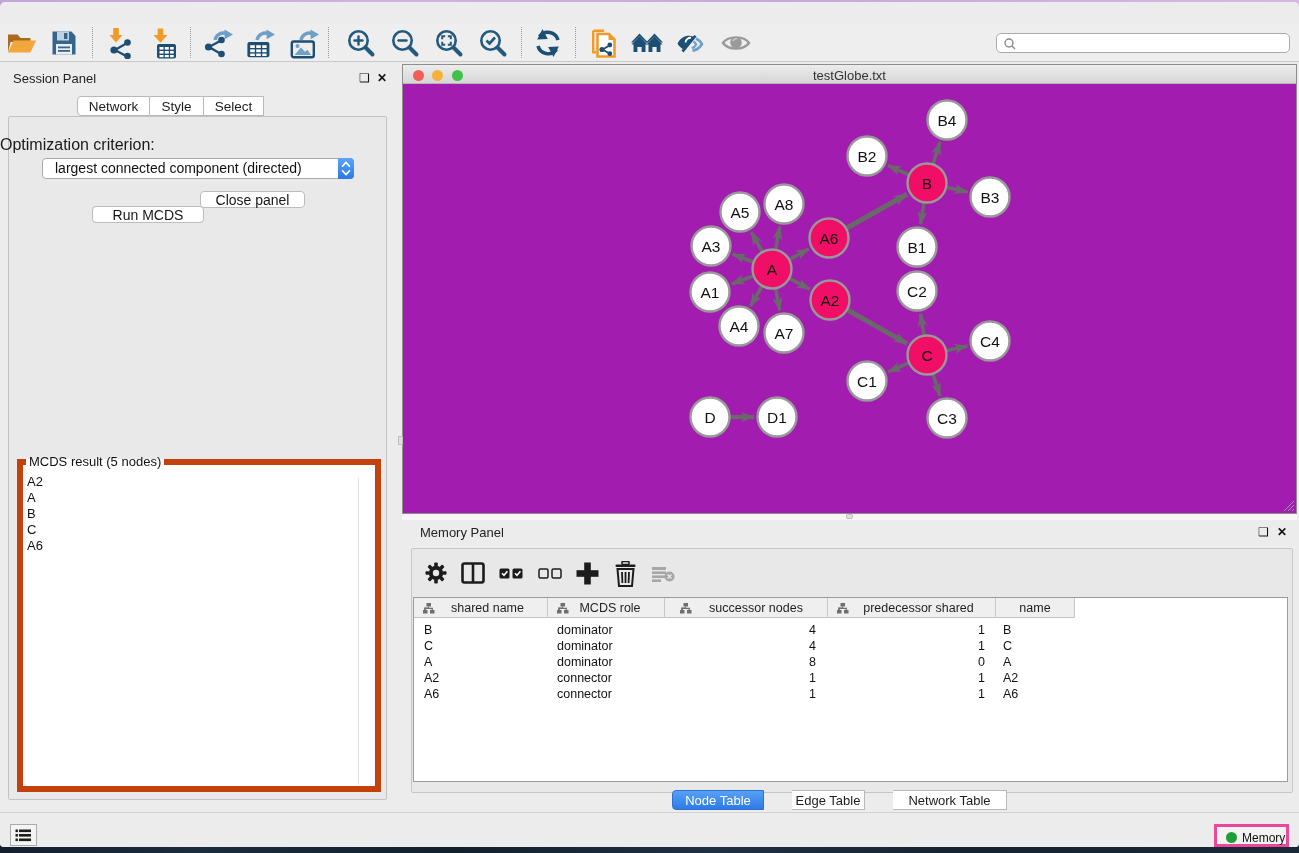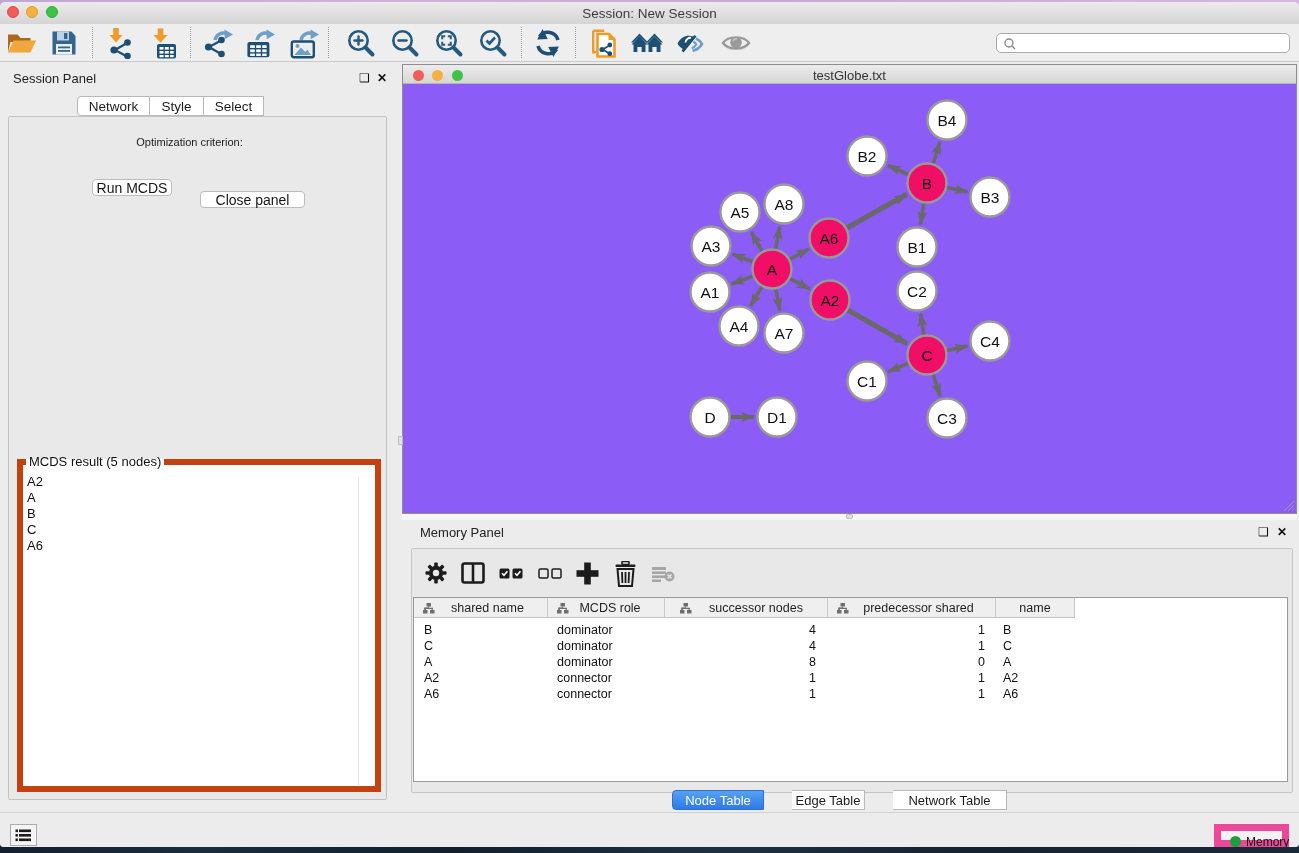--- a/index.html
+++ b/index.html
@@ -31,37 +31,37 @@
   .wicon { position:absolute; font-size:12px; color:#111; }
   #cp-tabs { position:absolute; left:77px; top:94px; height:20px; display:flex;
     font-size:13.5px; }
   .seg { background:#ffffff; border:1px solid #b9b9b9; border-left:none;
     color:#1c1c1c; display:flex; align-items:center; justify-content:center; }
   .seg.first { border-left:1px solid #b9b9b9; border-radius:4px 0 0 4px; }
   .seg.last { border-radius:0 4px 4px 0;margin-top:30px; }
   .seg.sel { background:linear-gradient(#57a1f4,#2d7ae7); color:#fff; border-color:#2d70d0; }
   #cp-body { position:absolute; left:8px; top:114px; width:379px; height:684px;
     background:#e9e9e9; border:1px solid #c3c3c3; border-radius:2px; }
-  #opt-label { position:absolute; left:0; width:379px; top:134px; text-align:center;
-    font-size:11px; color:#1a1a1a; }
+  #opt-label { position:absolute; left:0; width:379px; top:134px; 
+    font-size:16px; color:#1a1a1a; }
   #combo { position:absolute; left:42px; top:156px; width:312px; height:21px;
     background:#fff; border:1px solid #a9a9a9; border-radius:4px; font-size:14px;
     color:#111; line-height:19px; padding-left:12px; }
   #combo .spin { position:absolute; right:-1px; top:-1px; width:16px; height:21px;
     background:linear-gradient(#5ba5f7,#2c79e6); border-radius:0 4px 4px 0; }
   .btn { position:absolute; height:17px; background:#ffffff; border:1px solid #bcbcbc;
     border-radius:4px; font-size:14px; color:#161616; text-align:center; line-height:16px; }
   fieldset#mcds { position:absolute; left:17px; top:452px; width:364px; height:338px;
     border:6px solid #c2410c; background:#fff; font-size:13px; color:#111; }
   fieldset#mcds legend { margin-left:3px; padding:0 3px; }
   #mcds ul { list-style:none; margin:5px 0 0 4px; line-height:16px; font-size:13px; color:#111; }
   #mcds .sbline { position:absolute; right:16px; top:9px; bottom:1px; width:0; border-left:1px solid #e2e2e2; }
   
   #netwin { position:absolute; left:402px; top:62px; width:895px; height:450px;
-    background:#8b5cf6; border:1px solid #8e8e8e; }
+    background:#a21caf; border:1px solid #8e8e8e; }
   #nw-title { position:absolute; left:0; top:0; right:0; height:19px;
     background:linear-gradient(#ececec,#d6d6d6); border-bottom:1px solid #b5b5b5; }
   #nw-title .title { position:absolute; left:0; right:0; top:3px; text-align:center;
     font-size:13px; color:#333; }
   .tl2 { position:absolute; top:5px; width:11px; height:11px; border-radius:50%; }
   #graph { position:absolute; left:0; top:20px; }
   #graph text { font-size:15.5px; fill:#111; font-family:"Liberation Sans",sans-serif; }
   
   #tp-title { position:absolute; left:420px; top:523px; font-size:13px; color:#222; }
   #tp-body { position:absolute; left:411px; top:546px; width:882px; height:245px;
@@ -76,34 +76,28 @@
   .cell { position:absolute; top:0; white-space:pre; }
   .num { text-align:right; }
   
   #btabs { position:absolute; left:672px; top:788px; height:20px; display:flex; font-size:13px;gap:28px; }
   
   #statusbar { position:absolute; left:0; top:810px; width:1299px; height:35px;
     background:#ececec; border-top:1px solid #d2d2d2; }
   #listbtn { position:absolute; left:10px; top:11px; width:27px; height:22px;
     background:#f4f4f4; border:1px solid #ababab; }
   #membtn { position:absolute; left:1214px; top:11px; width:75px; height:23px;
-    background:#f2f2f2; border:7px solid #ec4899; font-size:12px; color:#111; }
+    background:#f2f2f2; border:3px solid #ec4899; font-size:12px; color:#111; }
 </style>
 </head>
 <body>
 <div id="wallpaper-top"></div>
 <div id="wallpaper-bottom"></div>
 <div id="app">
 
-  <div id="titlebar">
-    <div class="tl" style="left:7px;  background:#f25e57; border:0.5px solid #dd4a43;"></div>
-    <div class="tl" style="left:26px; background:#f6b03e; border:0.5px solid #e09c2c;"></div>
-    <div class="tl" style="left:46px; background:#3fc245; border:0.5px solid #2fae35;"></div>
-    <div class="title">Session: New Session</div>
-  </div>
 
   <div id="toolbar">
     <div class="tbsep" style="left:92px"></div>
     <div class="tbsep" style="left:190px"></div>
     <div class="tbsep" style="left:328px"></div>
     <div class="tbsep" style="left:521px"></div>
     <div class="tbsep" style="left:575px"></div>
 
     <svg class="tbi" style="left:5px" viewBox="0 0 32 32">
       <path d="M3 25 V7.5 h9.5 l3 3.5 h10 v4 h-20 z" fill="#a96a1c"></path>
@@ -268,21 +262,29 @@
   <div class="wicon" style="left:359px;top:69px">❑</div>
   <div class="wicon" style="left:377px;top:69px;font-weight:bold">✕</div>
   <div id="cp-tabs">
     <div class="seg first" style="width:73px">Network</div>
     <div class="seg" style="width:54px">Style</div>
     <div class="seg" style="width:60px">Select</div>
     <div class="seg sel last" style="width:58px">MCDS</div>
   </div>
   <div id="cp-body"></div>
   <div id="opt-label">Optimization criterion:</div>
-  <div class="btn" style="left:92px;top:177px;width:80px">Run MCDS</div>
+  <div id="combo">largest connected component (directed)
+    <div class="spin">
+      <svg width="16" height="21" viewBox="0 0 16 21">
+        <path d="M4.5 8.2 L8 4.4 L11.5 8.2" fill="none" stroke="#fff" stroke-width="1.6" stroke-linecap="round" stroke-linejoin="round"></path>
+        <path d="M4.5 12.8 L8 16.6 L11.5 12.8" fill="none" stroke="#fff" stroke-width="1.6" stroke-linecap="round" stroke-linejoin="round"></path>
+      </svg>
+    </div>
+  </div>
+  <div class="btn" style="left:92px;top:204px;width:112px">Run MCDS</div>
   <div class="btn" style="left:200px;top:189px;width:105px">Close panel</div>
   <fieldset id="mcds">
     <legend>MCDS result (5 nodes)</legend>
     <div class="sbline"></div>
     <ul>
         <li>A2</li>
         <li>A</li>
         <li>B</li>
         <li>C</li>
         <li>A6</li>

